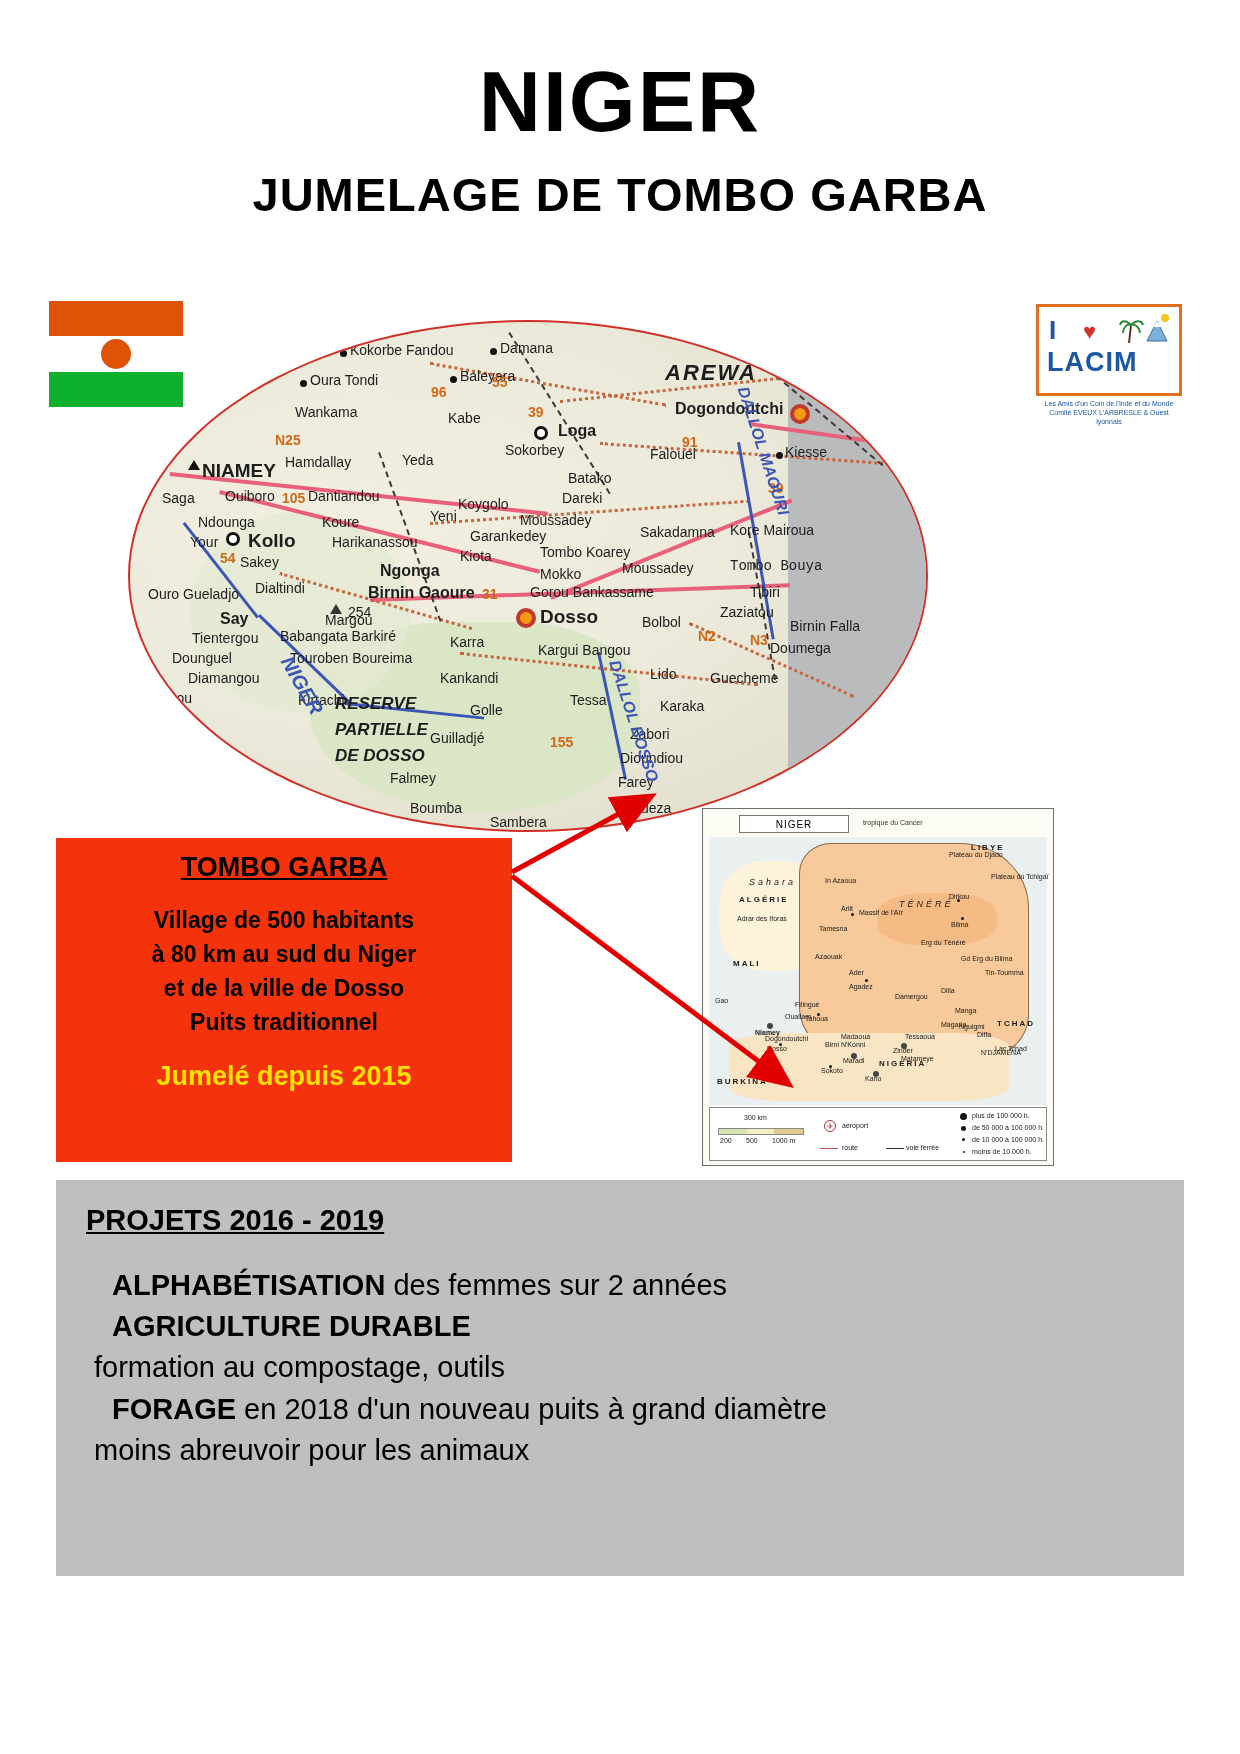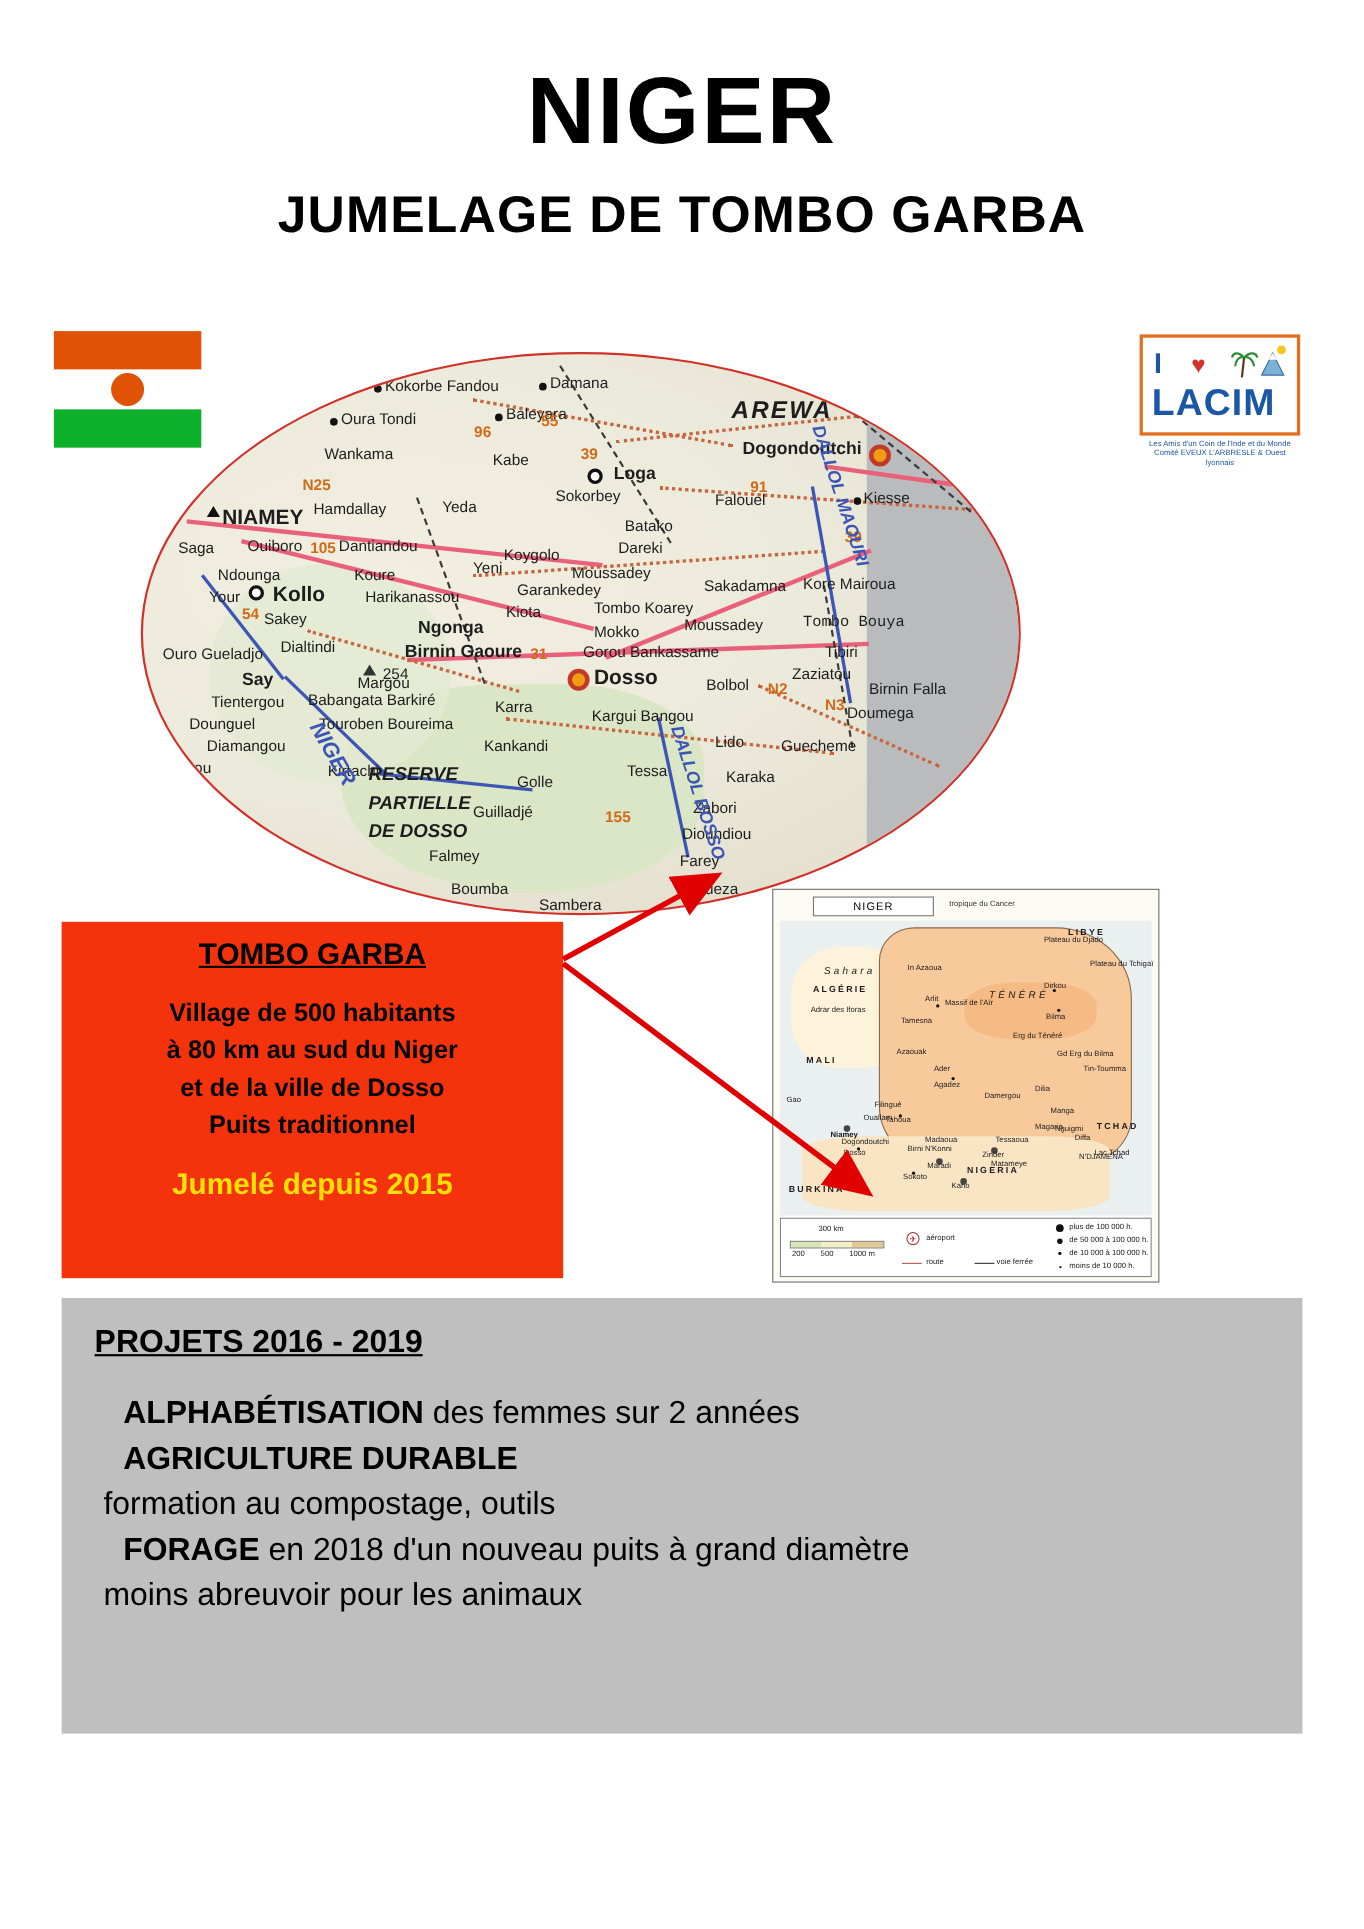--- a/index.html
+++ b/index.html
@@ -65,21 +65,21 @@
   .lacim-i {
     font-size:26px; font-weight:bold; color:#1b57a5;
     position:absolute; left:10px; top:8px;
   }
   .lacim-heart {
     position:absolute; left:44px; top:14px;
     color:#d0342c; font-size:22px; line-height:1;
   }
   .lacim-word {
     position:absolute; left:8px; top:40px;
-    font-size:34px; font-weight:bold; color:#1b57a5; letter-spacing:1px;
+    font-size:27px; font-weight:bold; color:#1b57a5; letter-spacing:1px;
   }
   .lacim-palm {
     position:absolute; right:6px; top:4px; width:56px; height:40px;
   }
   .lacim-cap1, .lacim-cap2 {
     font-size:7px; color:#1b57a5; text-align:center; line-height:1.25;
   }
   .lacim-cap1 { margin-top:4px; }
 
   
@@ -399,21 +399,21 @@
     <div class="mtri" style="left:200px; top:282px; border-bottom-color:#333;"></div>
 
     <div class="mlabel route" style="left:268px; top:62px;margin-left:33px;">96</div>
     <div class="mlabel route" style="left:362px; top:52px;">55</div>
     <div class="mlabel route" style="left:398px; top:82px;">39</div>
     <div class="mlabel route" style="left:552px; top:112px;">91</div>
     <div class="mlabel route" style="left:145px; top:110px;">N25</div>
     <div class="mlabel route" style="left:152px; top:168px;">105</div>
     <div class="mlabel route" style="left:90px; top:228px;">54</div>
     <div class="mlabel route" style="left:352px; top:264px;">31</div>
-    <div class="mlabel route" style="left:568px; top:296px;">N2</div>
+    <div class="mlabel route" style="left:568px; top:306px;">N2</div>
     <div class="mlabel route" style="left:620px; top:310px;">N3</div>
     <div class="mlabel route" style="left:420px; top:412px;">155</div>
     <div class="mlabel route" style="left:638px; top:158px;">39</div>
 
     <div class="mlabel river-name" style="left:140px; top:352px; transform:rotate(60deg); font-size:20px;">NIGER</div>
     <div class="mlabel river-name" style="left:566px; top:120px; transform:rotate(72deg); font-size:16px;">DALLOL MAOURI</div>
     <div class="mlabel river-name" style="left:440px; top:390px; transform:rotate(72deg); font-size:16px;">DALLOL BOSSO</div>
   </div>
 
   <div class="redbox">

